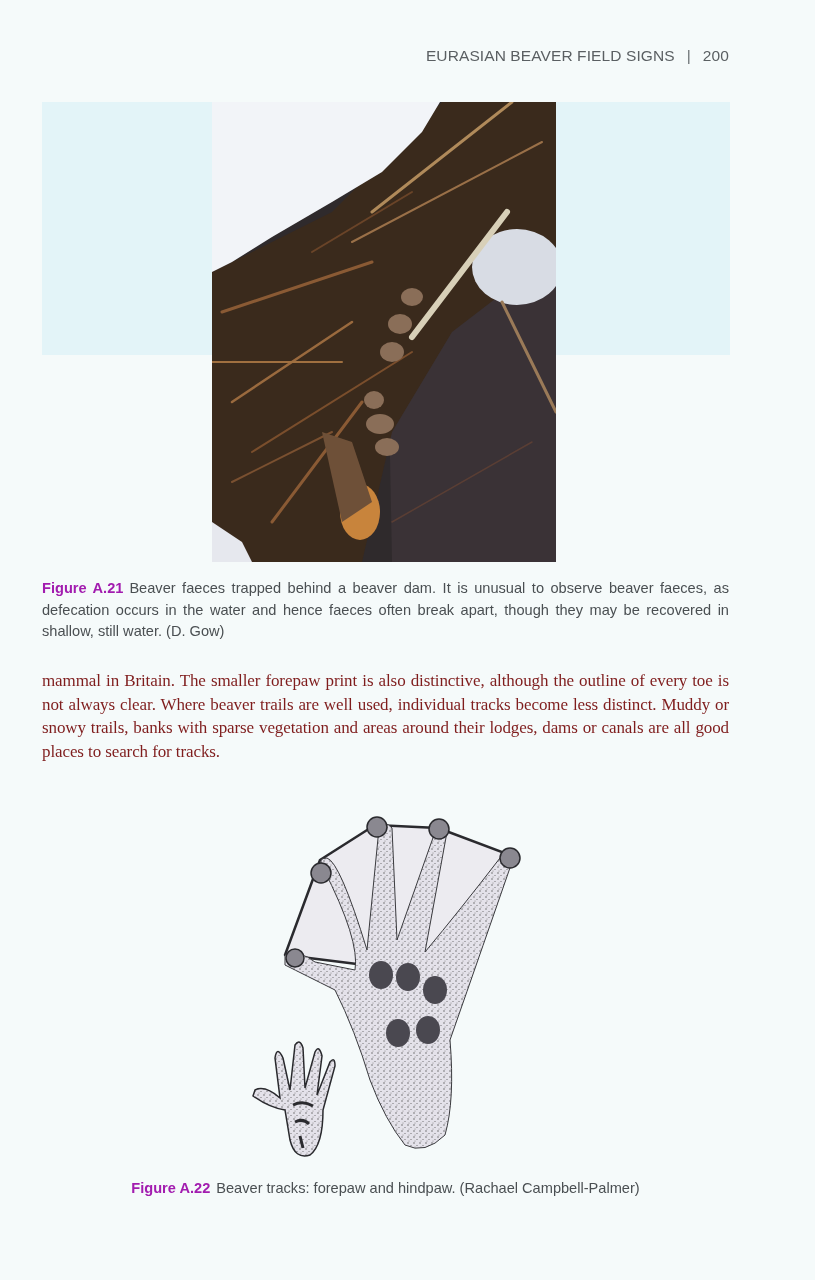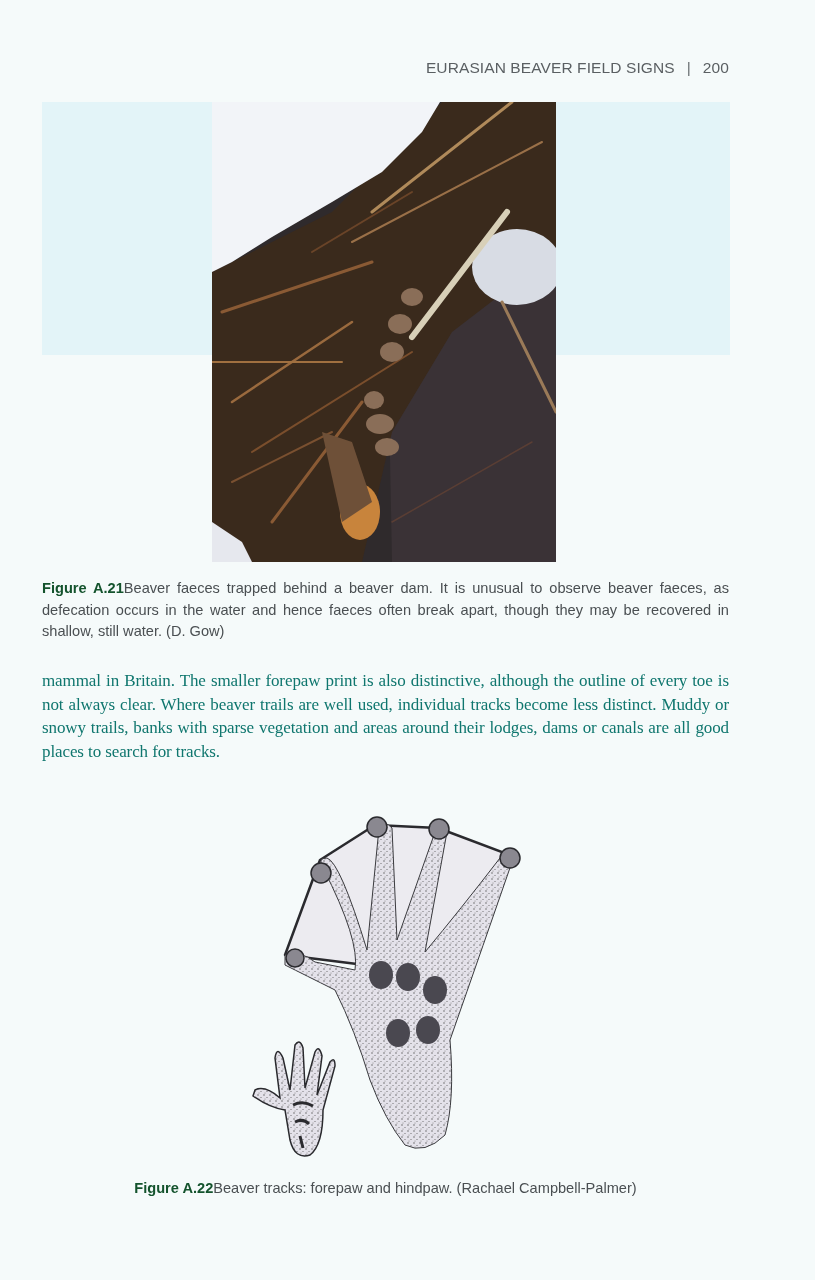--- a/index.html
+++ b/index.html
@@ -9,41 +9,41 @@
       font-family: "Liberation Sans", sans-serif;
       color: #4a4f52;
     }
     .bleed-panel {
       position: absolute; left: 42px; top: 102px; width: 688px; height: 253px;
       background: #e3f4f8;
     }
     .running-head {
       position: absolute; right: 86px; top: 47px;
       font-size: 15.5px; letter-spacing: 0.1px; color: #5a5f62;
-      display: flex; align-items: flex-end; margin-top: 12px;
+      display: flex; align-items: flex-end;
     }
     .running-head .sep { margin: 0 12px; color: #6a6f72; }
     .photo {
       position: absolute; left: 212px; top: 102px; width: 344px; height: 460px;
       overflow: hidden;
       background: #2e2520;
     }
     .photo svg { display: block; }
     .caption {
       position: absolute; left: 42px; width: 687px;
       font-size: 14.6px; line-height: 21.5px; color: #4a4f52;
       text-align: justify;
     }
-    .caption .fig-label { font-weight: bold; color: #14532d; }
+    .caption .fig-label { font-weight: bold; color: #a21caf; margin-right: 6px; }
     .cap1 { top: 578px; }
     .cap2 { top: 1178px; text-align: center; }
     .body-text {
       position: absolute; left: 42px; top: 669px; width: 687px;
       font-family: "Liberation Serif", serif;
-      font-size: 17px; line-height: 23.5px; color: #0f766e;
+      font-size: 17px; line-height: 23.5px; color: #7f1d1d;
       text-align: justify; letter-spacing: -0.1px;
     }
     .drawing {
       position: absolute; left: 245px; top: 800px; width: 290px; height: 360px;
     }
   </style>
 </head>
 <body>
 
 <div class="bleed-panel"></div>

